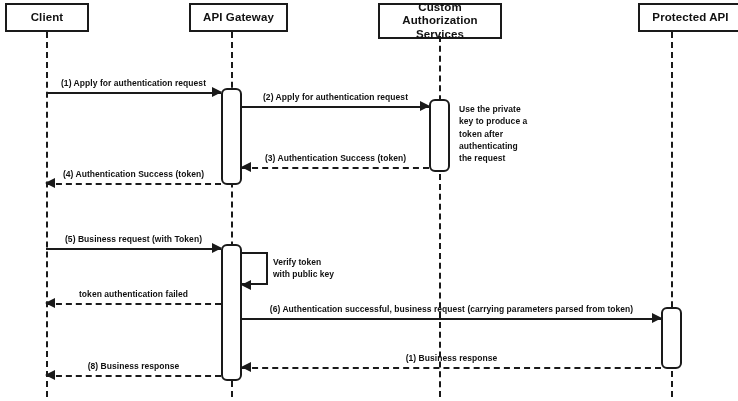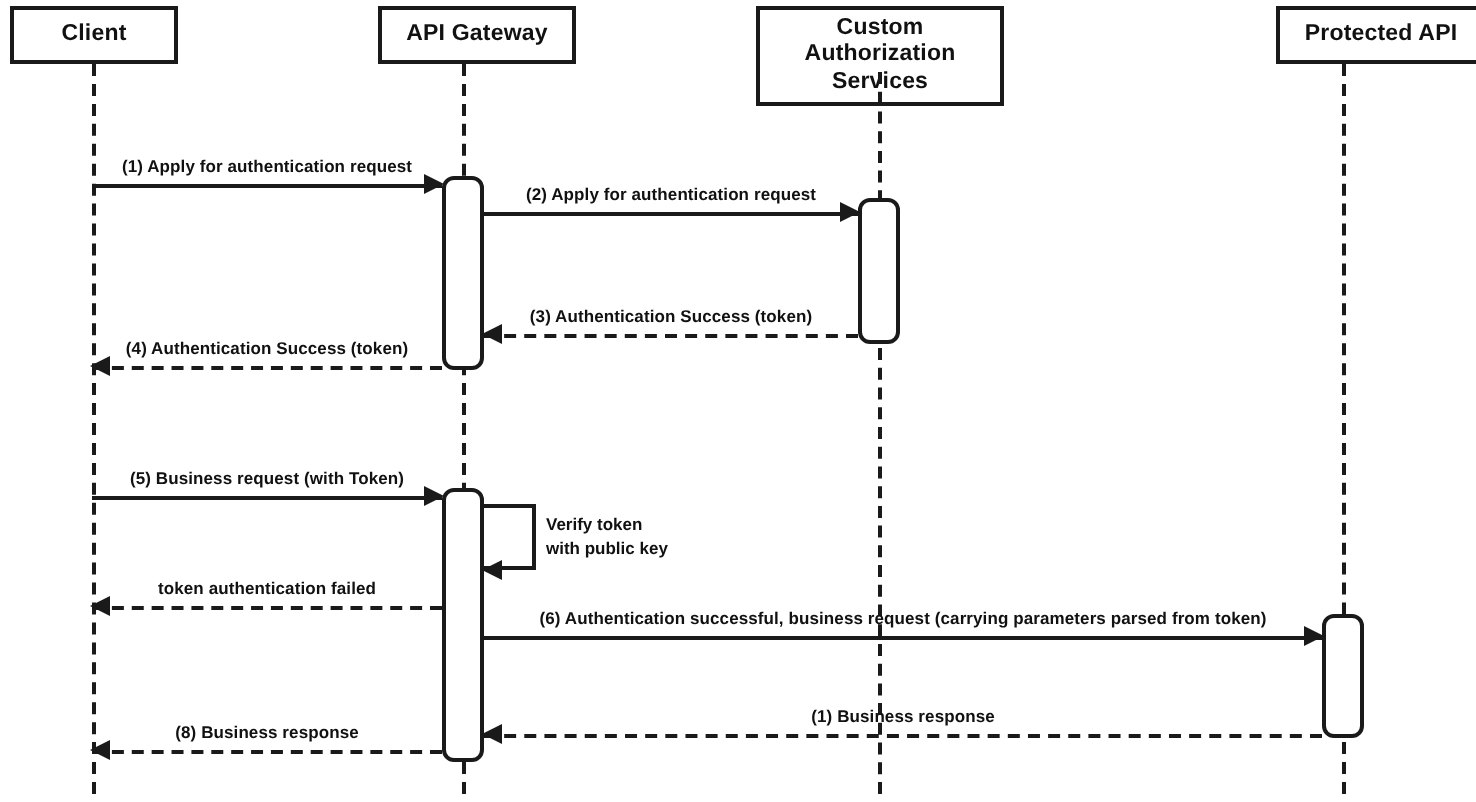--- a/index.html
+++ b/index.html
@@ -128,21 +128,21 @@
 <div id="diagram-root">
 
   <div class="participant-box" style="left:5px; top:3px; width:84px; height:29px;justify-content:center;">
     <span>Client</span>
   </div>
 
   <div class="participant-box" style="left:189px; top:3px; width:99px; height:29px;justify-content:center;">
     <span>API Gateway</span>
   </div>
 
-  <div class="participant-box" style="left:378px; top:3px; width:124px; height:50px;">
+  <div class="participant-box" style="left:378px; top:3px; width:124px; height:36px;">
     <span class="multiline" style="white-space:pre-line;">Custom Authorization
 Services</span>
   </div>
 
   <div class="participant-box" style="left:638px; top:3px; width:105px; height:29px;">
     <span>Protected API</span>
   </div>
 
   <div class="lifeline" style="left:46px; top:32px; height:365px;"></div>
   <div class="lifeline" style="left:231px; top:32px; height:365px;"></div>
@@ -159,20 +159,25 @@
     <div class="arrow-head right"></div>
     <div class="msg-label">(1) Apply for authentication request</div>
   </div>
 
   <div class="msg" style="left:242px; top:106px; width:187px;">
     <div class="msg-line"></div>
     <div class="arrow-head right"></div>
     <div class="msg-label">(2) Apply for authentication request</div>
   </div>
 
+  <div class="note-text" style="left:459px; top:103px; width:80px; white-space:pre-line;">Use the private
+key to produce a
+token after
+authenticating
+the request</div>
 
   <div class="msg" style="left:242px; top:167px; width:187px;">
     <div class="msg-line dashed"></div>
     <div class="arrow-head left"></div>
     <div class="msg-label">(3) Authentication Success (token)</div>
   </div>
 
   <div class="msg" style="left:46px; top:183px; width:175px;">
     <div class="msg-line dashed"></div>
     <div class="arrow-head left"></div>

